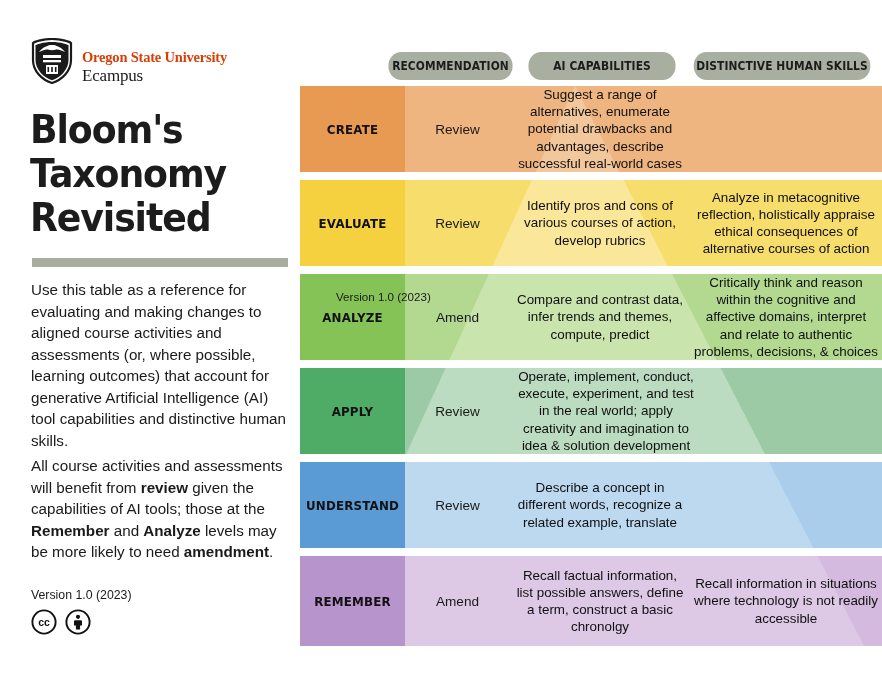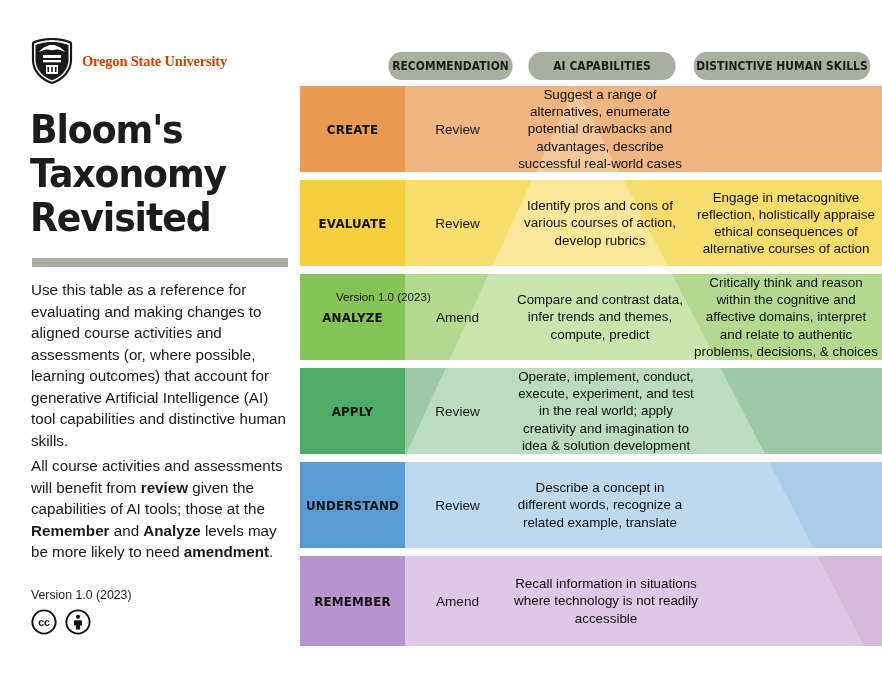--- a/index.html
+++ b/index.html
@@ -19,21 +19,21 @@
   #left-panel {
     position: absolute;
     left: 0; top: 0;
     width: 300px; height: 683px;
   }
 
   #logo-block {
     position: absolute;
     left: 30px; top: 38px;
     display: flex;
-    align-items: center;
+    align-items: flex-end;
     gap: 8px;
   }
   #logo-shield { width: 44px; height: 46px; display: block; }
   #logo-words { display: flex; flex-direction: column; line-height: 1.0; }
   #logo-line1 {
     font-family: "Liberation Serif", serif;
     font-weight: bold;
     font-size: 14.5px;
     color: #d73f09;
     letter-spacing: -0.2px;
@@ -225,20 +225,21 @@
         <ellipse cx="22" cy="9.6" rx="5.4" ry="2.6" fill="#ffffff"></ellipse>
         <rect x="13" y="17" width="18" height="3" fill="#ffffff"></rect>
         <rect x="13" y="22" width="18" height="2.3" fill="#ffffff"></rect>
         <rect x="16" y="27" width="12" height="9" fill="#ffffff"></rect>
         <rect x="17.5" y="29" width="1.6" height="5" fill="#1a1a1a"></rect>
         <rect x="21.2" y="29" width="1.6" height="5" fill="#1a1a1a"></rect>
         <rect x="24.9" y="29" width="1.6" height="5" fill="#1a1a1a"></rect>
       </svg>
       <div id="logo-words">
         <div id="logo-line1">Oregon State University</div>
+        <div id="logo-line2">Ecampus</div>
       </div>
     </div>
 
     <div id="title" style="white-space: pre-line;">Bloom's
 Taxonomy
 Revisited</div>
     <div id="title-rule"></div>
 
     <div id="para-2" class="body-para">All course activities and assessments will benefit from <b>review</b> given the capabilities of AI tools; those at the <b>Remember</b> and <b>Analyze</b> levels may be more likely to need <b>amendment</b>.</div>
     <div id="para-1" class="body-para">Use this table as a reference for evaluating and making changes to aligned course activities and assessments (or, where possible, learning outcomes) that account for generative Artificial Intelligence (AI) tool capabilities and distinctive human skills.</div>
@@ -283,21 +284,21 @@
         <div class="row" style="height: 86px;">
           <div class="row-bg" style="background: rgb(247, 221, 107);"></div>
           <div class="row-tri"><svg width="582" height="86" viewBox="0 0 582 86">
               <polygon points="231.88848920863308,0 323.5215827338129,0 367.9136690647482,86 192.44604316546764,86" fill="#fae79a"></polygon>
             </svg></div>
           <div class="row-label-block" style="background: rgb(245, 209, 63);"></div>
           <div class="row-content">
             <div class="cell-label">EVALUATE</div>
             <div class="cell-rec">Review</div>
             <div class="cell-ai">Identify pros and cons of various courses of action, develop rubrics</div>
-            <div class="cell-human">Engage in metacognitive reflection, holistically appraise ethical consequences of alternative courses of action</div>
+            <div class="cell-human">Analyze in metacognitive reflection, holistically appraise ethical consequences of alternative courses of action</div>
           </div>
         </div>
         <div class="row" style="height: 86px;">
           <div class="row-bg" style="background: rgb(179, 216, 144);"></div>
           <div class="row-tri"><svg width="582" height="86" viewBox="0 0 582 86">
               <polygon points="188.77697841726618,0 372.0431654676259,0 416.4352517985611,86 149.33453237410072,86" fill="#c9e4ad"></polygon>
             </svg></div>
           <div class="row-label-block" style="background: rgb(134, 195, 87);"></div>
           <div class="row-content">
             <div class="cell-label">ANALYZE</div>
@@ -345,18 +346,19 @@
           <div class="row-label-block" style="background: rgb(184, 148, 205);"></div>
           <div class="row-tri"><svg width="582" height="90" viewBox="0 0 582 90">
               <clipPath id="cl5">
                 <rect x="0" y="0" width="105" height="90"></rect>
               </clipPath>
               <polygon clip-path="url(#cl5)" points="59.44244604316549,0 517.6079136690647,0 564.0647482014388,90 18.165467625899282,90" fill="#b894cd" opacity="0.55"></polygon>
             </svg></div>
           <div class="row-content">
             <div class="cell-label">REMEMBER</div>
             <div class="cell-rec">Amend</div>
+            <div class="cell-ai">Recall factual information, list possible answers, define a term, construct a basic chronolgy</div>
             <div class="cell-human">Recall information in situations where technology is not readily accessible</div>
           </div>
         </div>
       </div>
   </div>
 </div>
 
 </body></html>

